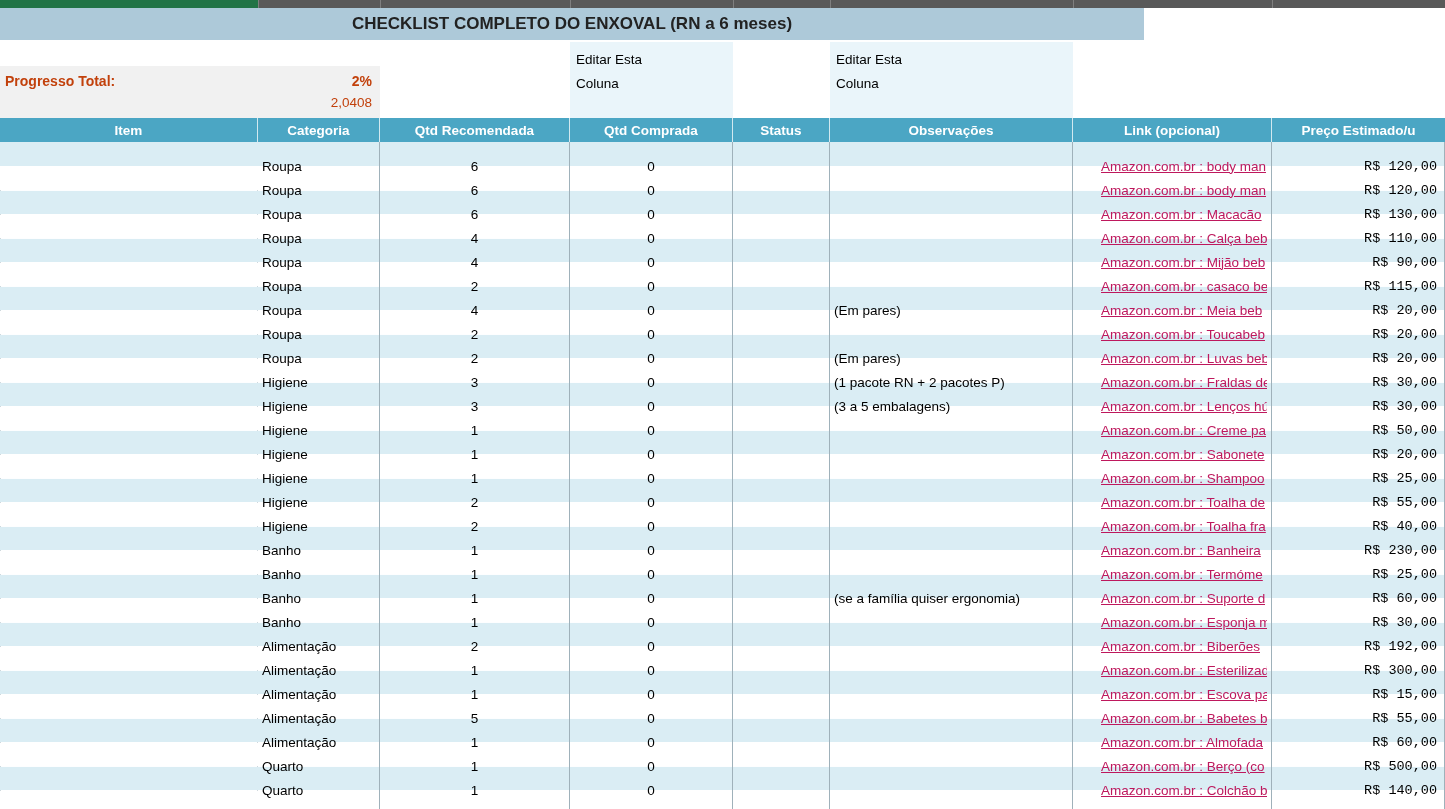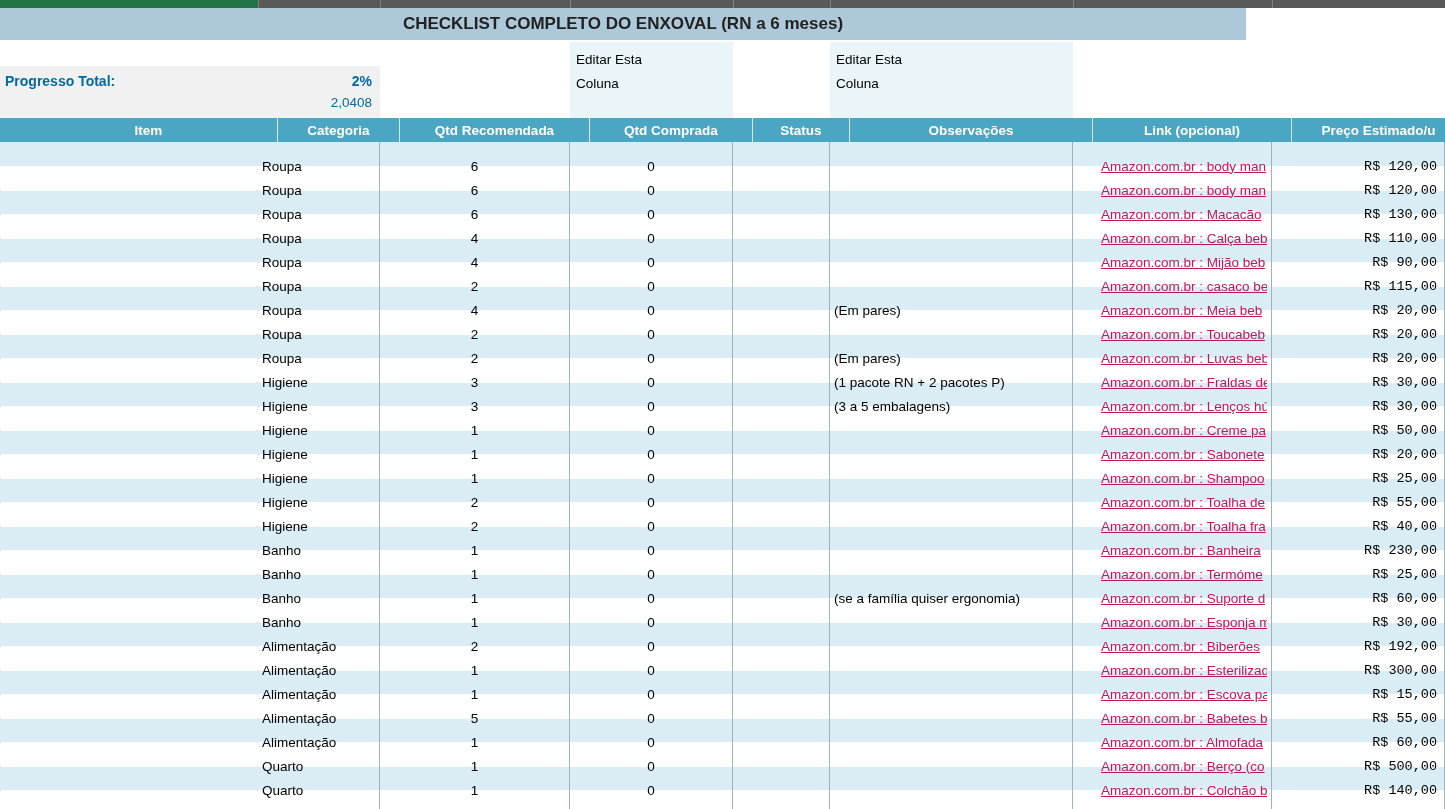--- a/index.html
+++ b/index.html
@@ -17,31 +17,31 @@
   
   .top-strip {
     position: absolute; left: 0; top: 0; width: 1445px; height: 8px;
     display: flex;
   }
   .strip-seg { height: 8px; background: #595959; border-left: 1px solid #7f7f7f; }
   .strip-seg.first { background: #217346; border-left: none; }
 
   
   .title-band {
-    position: absolute; left: 0; top: 8px; width: 1246px; height: 32px;
+    position: absolute; left: 0; top: 8px; width: 1144px; height: 32px;
     background: #ADC9D9;
     display: flex; align-items: center; justify-content: center;
     font-size: 17px; font-weight: bold; color: #222222;
   }
 
   
   .progress-block {
     position: absolute; left: 0; top: 66px; width: 380px; height: 52px;
     background: #F1F1F1;
-    font-size: 14px; color: #0369a1;
+    font-size: 14px; color: #c2410c;
     padding: 4px 8px 0 5px;
   }
   .progress-row1 { display: flex; justify-content: space-between; line-height: 22px; }
   .progress-label { font-weight: bold; }
   .progress-percent { font-weight: bold; }
   .progress-row2 { text-align: right; line-height: 22px; font-size: 13.5px; }
 
   
   .note-cell {
     position: absolute; top: 42px; height: 96px;
@@ -52,21 +52,21 @@
   .note-cell.n1 { left: 570px; width: 163px; }
   .note-cell.n2 { left: 830px; width: 243px; }
 
   
   .sheet-table { position: absolute; left: 0; top: 118px; width: 1445px; }
   .trow {
     display: grid;
     grid-template-columns: 258px 122px 190px 163px 97px 243px 199px 173px;
     height: 24px;
   }
-  .thead { background: #4BA6C4; padding-left: 20px; }
+  .thead { background: #4BA6C4; }
   .thead .cell {
     color: #ffffff; font-weight: bold; font-size: 13.5px;
     display: flex; align-items: center; justify-content: center;
     border-right: 1px solid rgba(255,255,255,0.75);
     overflow: hidden; white-space: nowrap;
   }
   .thead .cell:last-child { border-right: none; }
 
   .drow { background: #ffffff; }
   .drow.alt { background: #DAEDF4; }

